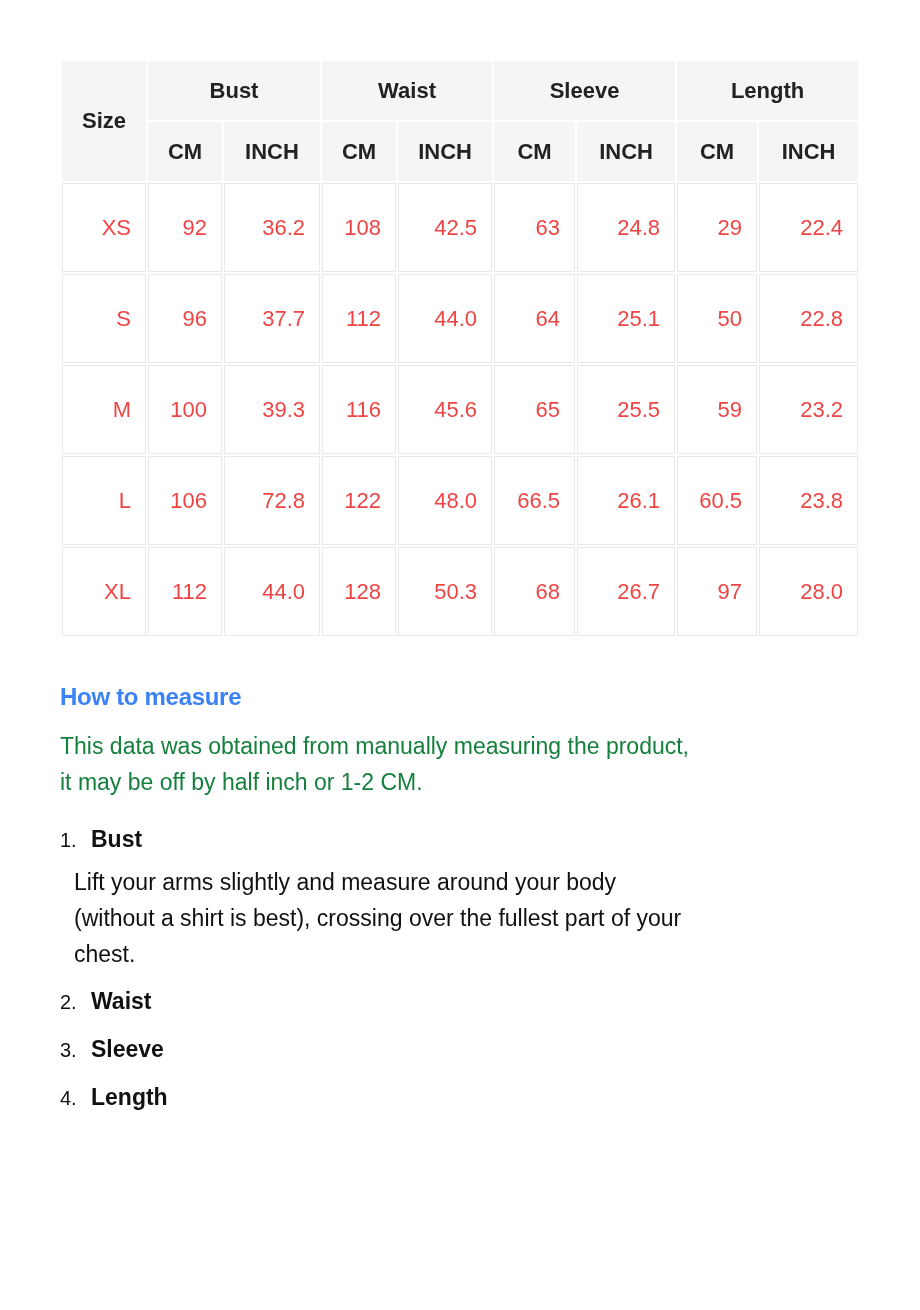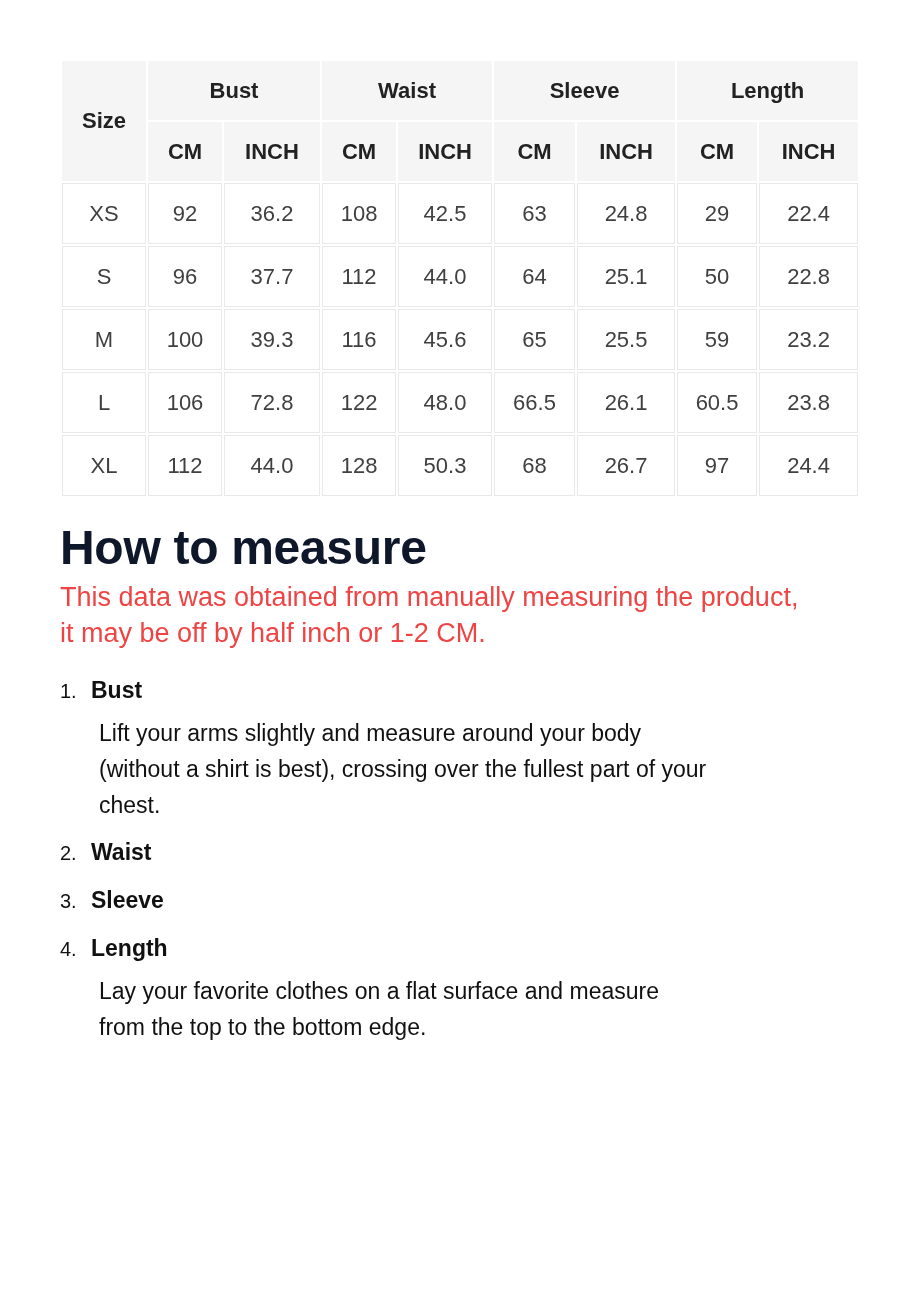--- a/index.html
+++ b/index.html
@@ -33,51 +33,51 @@
     text-align: center;
     vertical-align: middle;
     padding: 0;
     height: 59px;
     font-size: 22px;
     color: #222222;
   }
   table.size-chart td {
     border: 1px solid #e9e9e9;
     background: #ffffff;
-    text-align: center;
+    text-align: right;
     vertical-align: middle;
-    padding: 0;
+    padding: 14px;
     height: 59px;
     font-size: 22px;
-    color: #404040;
+    color: #ef4444;
   }
   col.c-size  { width: 84px; }
   col.c-cm1   { width: 74px; }
   col.c-in1   { width: 96px; }
   col.c-cm2   { width: 74px; }
   col.c-in2   { width: 94px; }
   col.c-cm3   { width: 81px; }
   col.c-in3   { width: 98px; }
   col.c-cm4   { width: 80px; }
   col.c-in4   { width: 99px; }
 
   
   h2.htm-title {
-    font-size: 48px;
+    font-size: 24px;
     line-height: 42px;
     font-weight: 700;
     letter-spacing: -0.3px;
-    color: #0f172a;
-    margin: 29px 0 10px 0;
+    color: #3b82f6;
+    margin: 38px 0 10px 0;
   }
   p.htm-intro {
-    font-size: 27px;
+    font-size: 23px;
     line-height: 36px;
     margin: 0;
-    color: #ef4444;
+    color: #15803d;
     white-space: pre-line;
   }
   ol.steps {
     list-style: none;
     margin: 21px 0 0 0;
     padding: 0;
   }
   ol.steps li {
     margin: 0 0 11px 0;
   }
@@ -91,21 +91,21 @@
     width: 31px;
     font-size: 20px;
     color: #111111;
   }
   .step-term {
     font-size: 23px;
     font-weight: 700;
     color: #111111;
   }
   .step-desc {
-    margin: 6px 0 0 39px;
+    margin: 6px 0 0 14px;
     font-size: 23px;
     line-height: 36px;
     color: #111111;
     white-space: pre-line;
   }
 </style>
 </head>
 <body>
 
 <div class="page">
@@ -188,21 +188,21 @@
         </tr>
         <tr>
           <td>XL</td>
           <td>112</td>
           <td>44.0</td>
           <td>128</td>
           <td>50.3</td>
           <td>68</td>
           <td>26.7</td>
           <td>97</td>
-          <td>24.4</td>
+          <td>28.0</td>
         </tr>
       </tbody>
   </table>
 
   <section>
     <h2 class="htm-title">How to measure</h2>
     <p class="htm-intro">This data was obtained from manually measuring the product,
 it may be off by half inch or 1-2 CM.</p>
     <ol class="steps" id="steps-list">
         <li>
@@ -224,19 +224,17 @@
           <div class="step-head">
             <span class="step-num">3.</span>
             <span class="step-term">Sleeve</span>
           </div>
         </li>
         <li>
           <div class="step-head">
             <span class="step-num">4.</span>
             <span class="step-term">Length</span>
           </div>
-          <div class="step-desc">Lay your favorite clothes on a flat surface and measure
-from the top to the bottom edge.</div>
         </li>
       </ol>
   </section>
 
 </div>
 
 </body></html>

